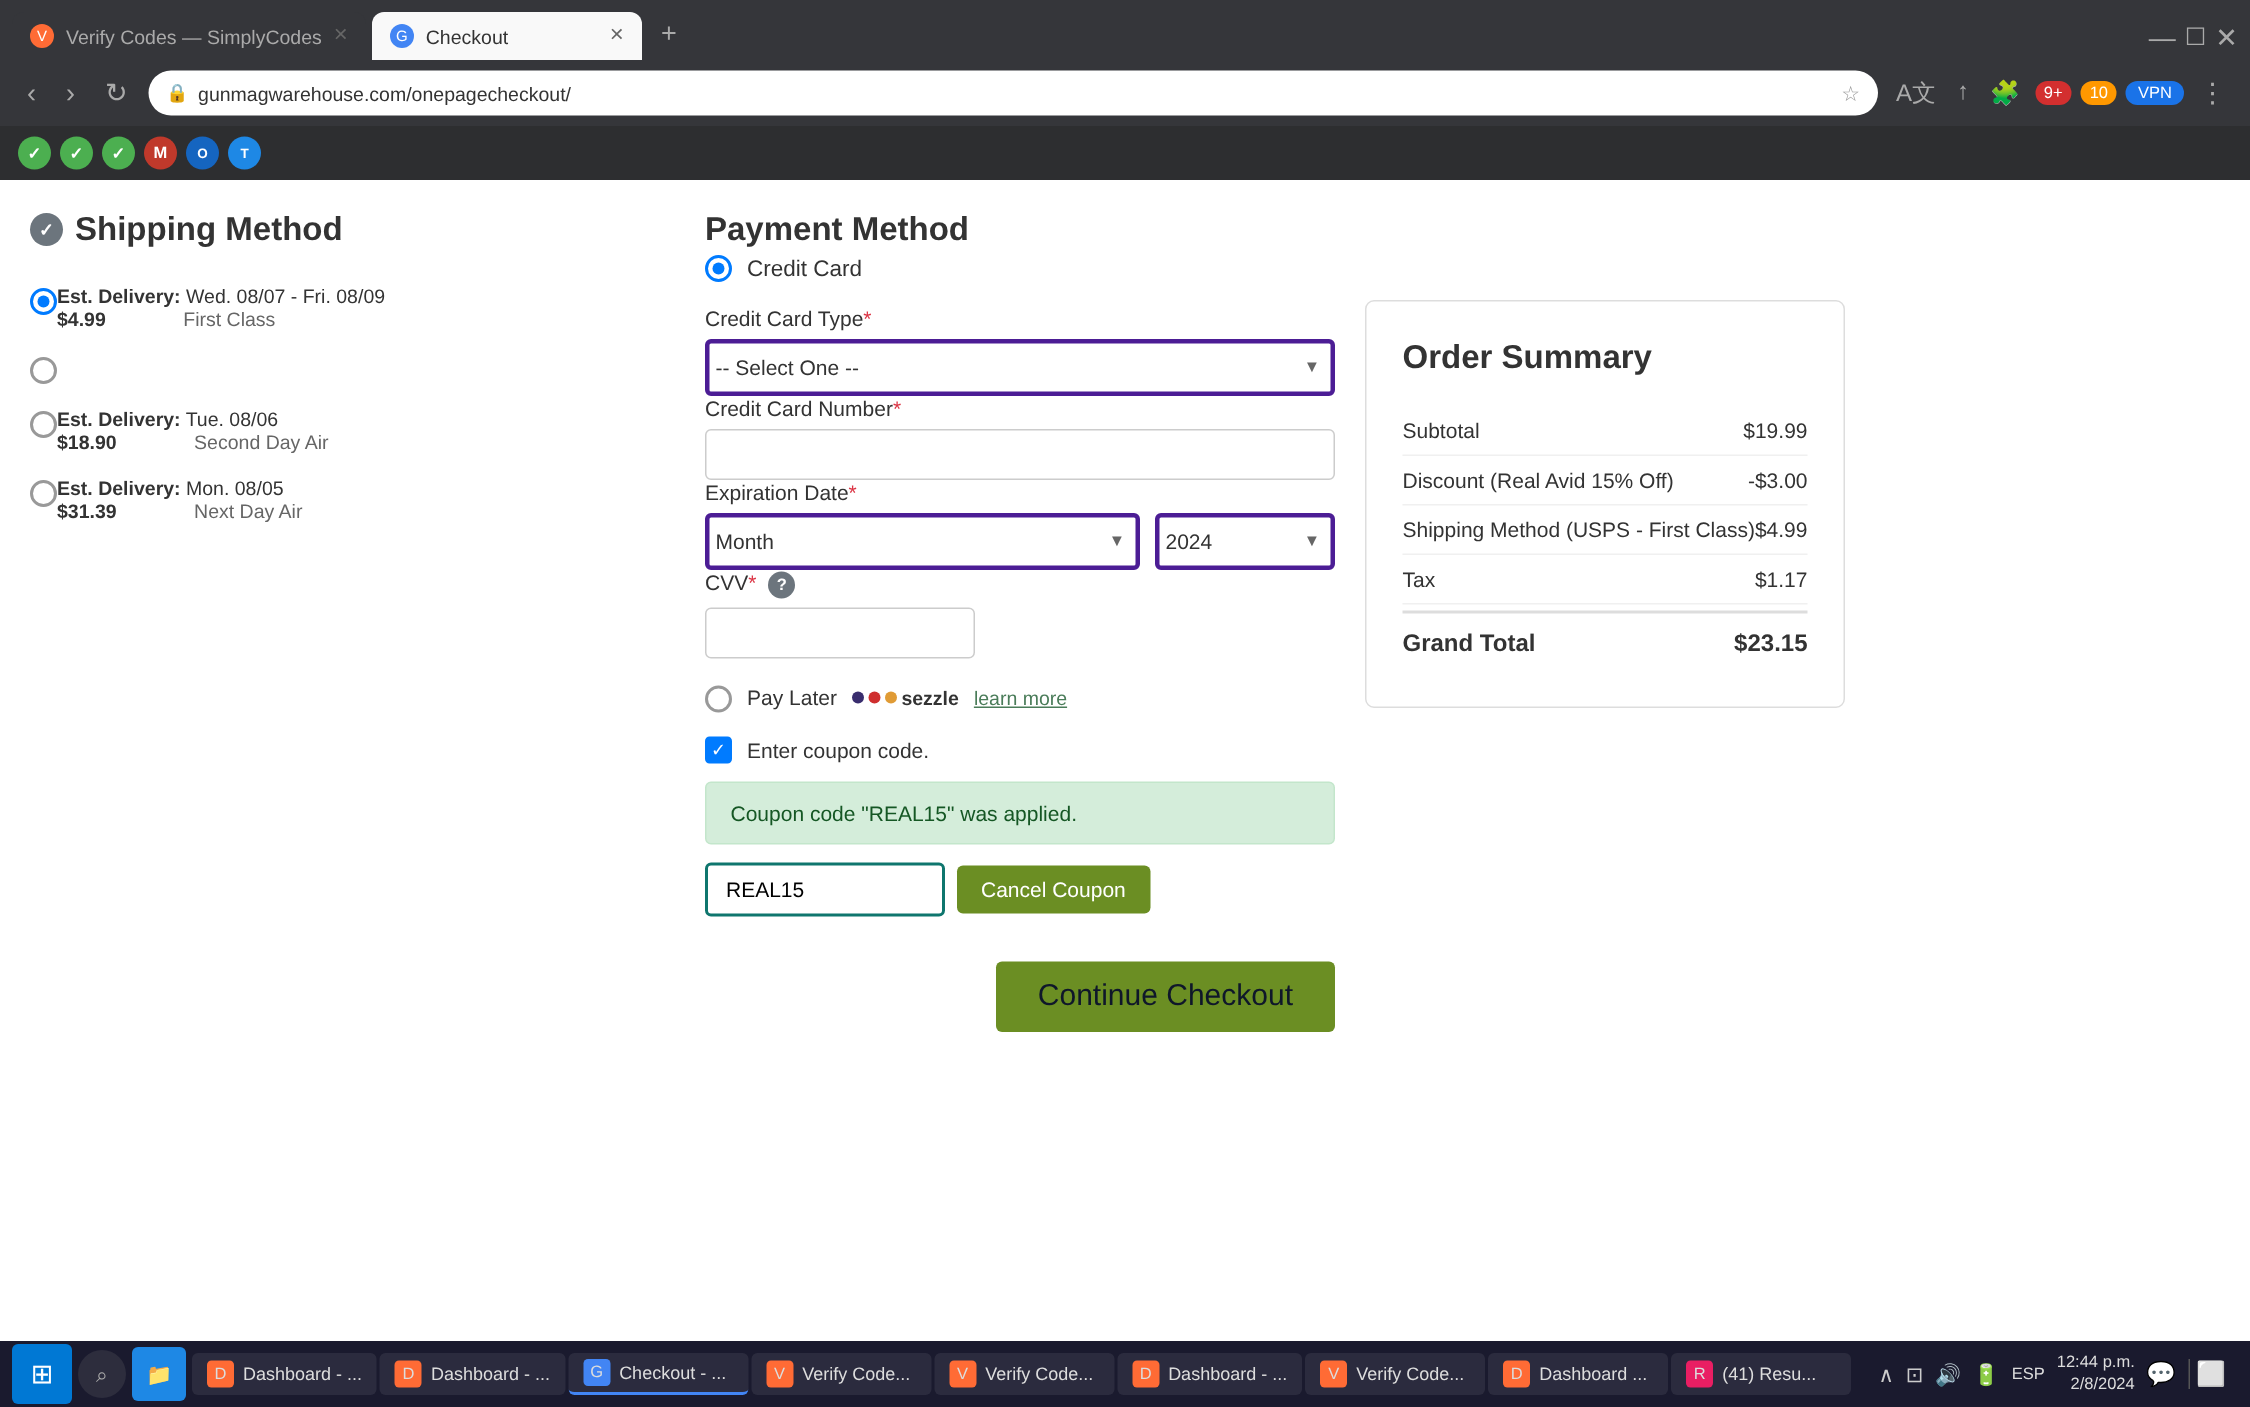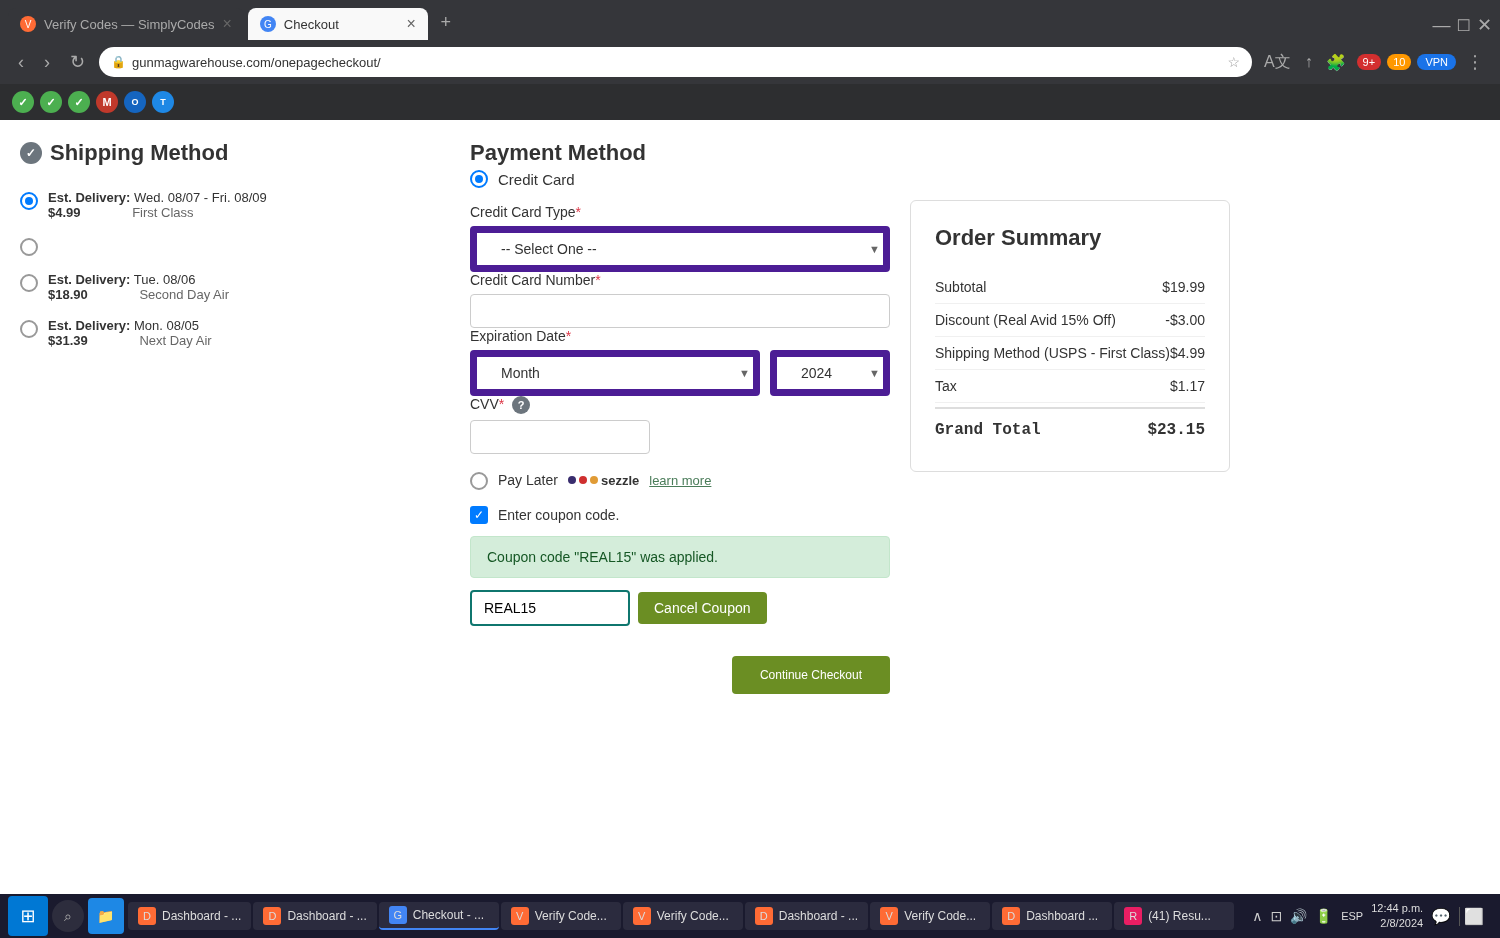--- a/index.html
+++ b/index.html
@@ -29,42 +29,42 @@
     .page-inner { padding: 20px 20px 20px 20px; display: flex; gap: 20px; }
 
     .left-section { flex: 0 0 430px; }
     .middle-section { flex: 1; max-width: 420px; }
     .right-section { flex: 0 0 320px; }
 
     .section-title { font-size: 22px; font-weight: bold; color: #333; margin-bottom: 16px; display: flex; align-items: center; gap: 8px; }
     .section-title .check-icon { width: 22px; height: 22px; background: #6c757d; border-radius: 50%; display: flex; align-items: center; justify-content: center; color: white; font-size: 12px; }
 
     
-    .shipping-option { display: flex; align-items: flex-start; gap: 10px; padding: 8px 0; }
+    .shipping-option { display: flex; align-items: flex-start; padding: 8px 0; }
     .radio-btn { width: 18px; height: 18px; border-radius: 50%; border: 2px solid #007bff; display: flex; align-items: center; justify-content: center; margin-top: 2px; flex-shrink: 0; cursor: pointer; }
     .radio-btn.selected::after { content: ''; width: 8px; height: 8px; background: #007bff; border-radius: 50%; }
     .radio-btn.unselected { border-color: #999; }
     .shipping-details { font-size: 13px; }
     .shipping-details .delivery-label { font-weight: bold; }
     .shipping-details .price { color: #333; font-weight: bold; }
     .shipping-details .service { color: #666; margin-left: 48px; }
 
     
     .payment-method-title { font-size: 22px; font-weight: bold; color: #333; margin-bottom: 4px; }
     .payment-option { display: flex; align-items: center; gap: 10px; margin-bottom: 16px; }
     .radio-blue { width: 18px; height: 18px; border-radius: 50%; border: 2px solid #007bff; display: flex; align-items: center; justify-content: center; flex-shrink: 0; }
     .radio-blue.selected::after { content: ''; width: 8px; height: 8px; background: #007bff; border-radius: 50%; }
     .payment-label { font-size: 15px; font-weight: 500; }
 
     .field-label { font-size: 14px; color: #333; margin-bottom: 6px; }
     .field-label .required { color: #dc3545; }
     .form-control { width: 100%; border: 1px solid #ccc; border-radius: 4px; padding: 8px 12px; font-size: 14px; color: #333; background: #fff; outline: none; }
     .select-wrapper { position: relative; display: inline-block; width: 100%; }
     .select-wrapper::after { content: '▼'; position: absolute; right: 10px; top: 50%; transform: translateY(-50%); font-size: 11px; color: #666; pointer-events: none; }
-    .select-control { width: 100%; border: 7px solid #4c1d95; border-radius: 4px; padding: 8px 24px; font-size: 14px; color: #333; background: #fff; appearance: none; outline: none; cursor: pointer; }
+    .select-control { width: 100%; border: 3px solid #4c1d95; border-radius: 4px; padding: 8px 4px; font-size: 14px; color: #333; background: #fff; appearance: none; outline: none; cursor: pointer; }
 
     .form-group { margin-bottom: 0; }
 
     .expiry-row { display: flex; gap: 10px; }
     .expiry-month { flex: 1; }
     .expiry-year { flex: 0 0 120px; }
     .cvv-input { width: 180px; }
     .info-icon { width: 18px; height: 18px; background: #6c757d; border-radius: 50%; display: flex; align-items: center; justify-content: center; color: white; font-size: 11px; font-weight: bold; cursor: pointer; }
 
     
@@ -80,27 +80,27 @@
     .checkbox-blue { width: 18px; height: 18px; background: #007bff; border: 2px solid #007bff; border-radius: 3px; display: flex; align-items: center; justify-content: center; color: white; font-size: 12px; cursor: pointer; flex-shrink: 0; }
     .coupon-label { font-size: 14px; }
 
     .coupon-success { background: #d4edda; border: 1px solid #c3e6cb; border-radius: 4px; padding: 12px 16px; margin-bottom: 12px; }
     .coupon-success-text { color: #155724; font-size: 14px; }
 
     .coupon-input-row { display: flex; gap: 8px; align-items: center; }
     .coupon-input { border: 2px solid #0f766e; border-radius: 4px; padding: 8px 12px; font-size: 14px; width: 160px; }
     .cancel-coupon-btn { background: #6b8e23; color: white; border: none; border-radius: 4px; padding: 8px 16px; font-size: 14px; cursor: pointer; font-weight: 500; }
 
-    .continue-btn { background: #6b8e23; color: #ffffff; border: none; border-radius: 4px; padding: 12px 28px; font-size: 12px; cursor: pointer; font-weight: 500; margin-top: 20px; float: right; }
+    .continue-btn { background: #6b8e23; color: #0f172a; border: none; border-radius: 4px; padding: 12px 28px; font-size: 20px; cursor: pointer; font-weight: 500; margin-top: 20px; float: right; }
 
     
     .order-summary-card { background: #fff; border: 1px solid #ddd; border-radius: 6px; padding: 24px; margin-top: 60px; }
     .order-summary-title { font-size: 22px; font-weight: bold; color: #333; margin-bottom: 20px; }
     .summary-row { display: flex; justify-content: space-between; padding: 8px 0; font-size: 14px; border-bottom: 1px solid #f0f0f0; }
-    .summary-row:last-child { border-bottom: none; font-family: Liberation Mono, monospace; }
+    .summary-row:last-child { border-bottom: none; }
     .summary-row.total { font-weight: bold; font-size: 16px; border-top: 2px solid #ddd; margin-top: 4px; padding-top: 12px; }
 
     
     .taskbar { background: #1a1a2e; height: 44px; display: flex; align-items: center; padding: 0 8px; gap: 4px; }
     .taskbar-start { width: 40px; height: 40px; background: #0078d4; border-radius: 4px; display: flex; align-items: center; justify-content: center; color: white; font-size: 18px; cursor: pointer; }
     .taskbar-search { width: 32px; height: 32px; background: #2d2d3d; border-radius: 50%; display: flex; align-items: center; justify-content: center; color: #aaa; font-size: 14px; cursor: pointer; }
     .taskbar-items { display: flex; gap: 2px; flex: 1; }
     .taskbar-item { display: flex; align-items: center; gap: 6px; padding: 4px 10px; border-radius: 4px; cursor: pointer; font-size: 12px; color: #ddd; background: rgba(255,255,255,0.08); min-width: 120px; }
     .taskbar-item-icon { width: 18px; height: 18px; border-radius: 3px; display: flex; align-items: center; justify-content: center; font-size: 11px; }
     .taskbar-right { display: flex; align-items: center; gap: 8px; font-size: 11px; color: #ddd; padding-right: 8px; }

